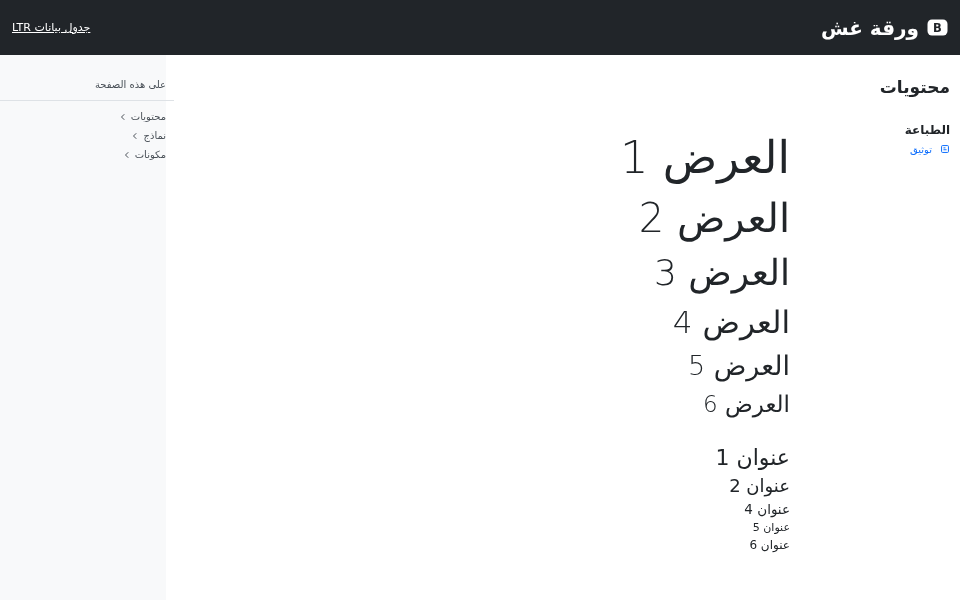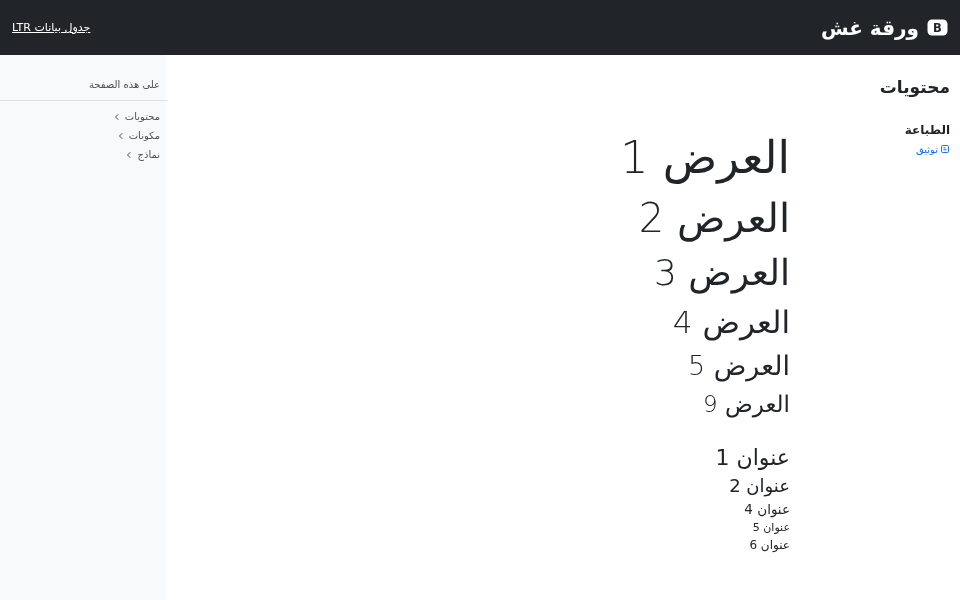--- a/index.html
+++ b/index.html
@@ -31,41 +31,41 @@
   .content { flex: 1 1 auto; padding: 0 10px; }
   .page-title { font-size: 17px; font-weight: 600; margin: 22px 0 0; line-height: 1.2; }
 
   article.section {
     margin-top: 26px;
     display: grid; grid-template-columns: 150px 1fr; gap: 10px;
     align-items: start;
   }
   .section-title { font-size: 12px; font-weight: 600; margin: 0 0 5px; line-height: 1.3; }
   .doc-link {
-    display: flex; align-items: center; gap: 2px;
+    display: flex; align-items: center; gap: 8px;
     font-size: 10px; color: #0d6efd; text-decoration: none;
   }
   .doc-link svg { flex: none; }
 
   .examples { padding-top: 8px; }
   .display-p { font-weight: 300; line-height: 1.2; margin: 0 0 9px; }
   .ex-d1 { font-size: 45px; } .ex-d2 { font-size: 40px; }
   .ex-d3 { font-size: 36px; } .ex-d4 { font-size: 31px; }
   .ex-d5 { font-size: 27px; } .ex-d6 { font-size: 23px; }
 
   .headings-block { margin-top: 26px; }
   .hx { font-weight: 500; line-height: 1.2; margin: 0 0 4px; text-align: right; }
   .ex-h1 { font-size: 22px; } .ex-h2 { font-size: 18px; }
   .ex-h3 { font-size: 15.5px; } .ex-h4 { font-size: 13.5px; }
   .ex-h5 { font-size: 11px; } .ex-h6 { font-size: 12px; }
 
   
   aside.toc {
     flex: 0 0 166px; width: 166px; background: #f8f9fa;
-    padding: 24px 6px 0;
+    padding: 24px 0 0;
   }
   .aside-heading {
     font-size: 10px; font-weight: 400; color: #495057;
     margin: 0 -8px 6px; padding: 0 8px 10px;
     border-bottom: 1px solid #dee2e6;
   }
   .aside-nav { display: flex; flex-direction: column; }
   .aside-item {
     display: flex; align-items: center; gap: 4px;
     color: #495057; font-size: 10px; text-decoration: none;
@@ -103,21 +103,21 @@
           <span>توثيق</span>
         </a>
       </div>
 
       <div class="examples">
         <p class="display-p ex-d1">العرض 1</p>
         <p class="display-p ex-d2">العرض 2</p>
         <p class="display-p ex-d3">العرض 3</p>
         <p class="display-p ex-d4">العرض 4</p>
         <p class="display-p ex-d5">العرض 5</p>
-        <p class="display-p ex-d6">العرض 9</p>
+        <p class="display-p ex-d6">العرض 6</p>
 
         <div class="headings-block">
           <p class="hx ex-h1">عنوان 1</p>
           <p class="hx ex-h2">عنوان 2</p>
           <p class="hx ex-h4">عنوان 4</p>
           <p class="hx ex-h5">عنوان 5</p>
           <p class="hx ex-h6">عنوان 6</p>
         </div>
       </div>
     </article>
@@ -126,27 +126,27 @@
   <aside class="toc">
     <h2 class="aside-heading">على هذه الصفحة</h2>
     <nav class="aside-nav">
       <a class="aside-item" href="#">
         <span>محتويات</span>
         <svg width="8" height="8" viewBox="0 0 16 16" fill="none" stroke="#495057" stroke-width="2" aria-hidden="true">
           <path d="M10.5 2.5 5 8l5.5 5.5"></path>
         </svg>
       </a>
       <a class="aside-item" href="#">
-        <span>مكونات</span>
+        <span>نماذج</span>
         <svg width="8" height="8" viewBox="0 0 16 16" fill="none" stroke="#495057" stroke-width="2" aria-hidden="true">
           <path d="M10.5 2.5 5 8l5.5 5.5"></path>
         </svg>
       </a>
       <a class="aside-item" href="#">
-        <span>نماذج</span>
+        <span>مكونات</span>
         <svg width="8" height="8" viewBox="0 0 16 16" fill="none" stroke="#495057" stroke-width="2" aria-hidden="true">
           <path d="M10.5 2.5 5 8l5.5 5.5"></path>
         </svg>
       </a>
     </nav>
   </aside>
 
 </div>
 
 </body></html>

